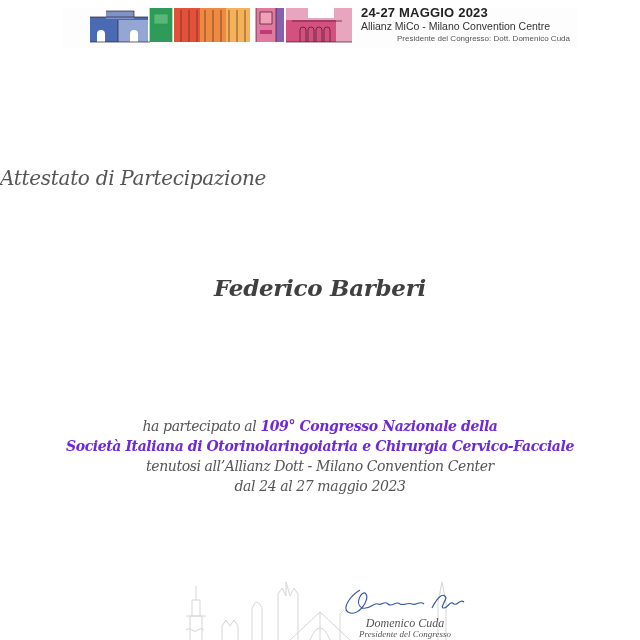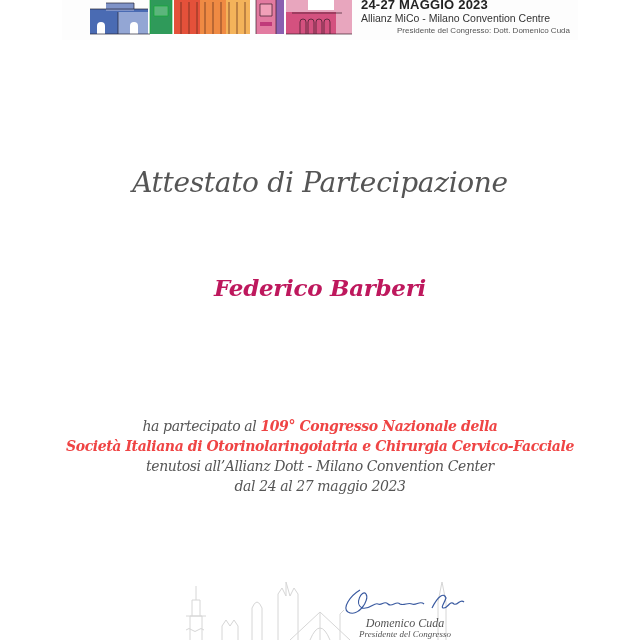--- a/index.html
+++ b/index.html
@@ -1,31 +1,31 @@
 <!DOCTYPE html>
 <html><head>
   <meta charset="utf-8">
   <style>
     html, body { margin: 0; padding: 0; background: #ffffff; }
     body { width: 640px; height: 640px; overflow: hidden; position: relative; font-family: "DejaVu Serif", serif; }
 
-    .banner { position: absolute; left: 0; top: 0; width: 524px; height: 42px; }
+    .banner { position: absolute; left: 0; top: 8px; width: 524px; height: 42px; }
     .banner-bg { position: absolute; left: 62px; top: 0; width: 516px; height: 40px; background: #fdfdfd; }
     .skyline { position: absolute; left: 88px; top: 0; width: 265px; height: 36px; }
 
     .event-info { position: absolute; left: 361px; top: 0; width: 220px; font-family: "DejaVu Sans", sans-serif; color: #222; }
     .event-dates { font-size: 13px; font-weight: bold; letter-spacing: 0.2px; line-height: 14px; margin-top: -2px; font-family: "Liberation Sans", sans-serif; }
     .event-venue { font-size: 10.5px; line-height: 13px; color: #333; font-family: "Liberation Sans", sans-serif; }
     .event-president { font-size: 8px; line-height: 12px; color: #555; font-family: "Liberation Sans", sans-serif; margin-left: 36px; }
 
-    .cert-title { position: absolute; left: 0; width: 640px; top: 166px; text-align: center; font-style: italic; font-size: 28px; color: #555555; font-family: "DejaVu Serif", serif; letter-spacing: -0.3px; }
-    .recipient { position: absolute; left: 0; width: 640px; top: 274px; text-align: center; font-style: italic; font-weight: bold; font-size: 23px; color: #be185d; font-family: "DejaVu Serif", serif; letter-spacing: -0.3px; }
+    .cert-title { position: absolute; left: 0; width: 640px; top: 166px; font-style: italic; font-size: 20px; color: #555555; font-family: "DejaVu Serif", serif; letter-spacing: -0.3px; }
+    .recipient { position: absolute; left: 0; width: 640px; top: 274px; text-align: center; font-style: italic; font-weight: bold; font-size: 23px; color: #404040; font-family: "DejaVu Serif", serif; letter-spacing: -0.3px; }
 
     .body-text { position: absolute; left: 0; width: 640px; top: 416px; text-align: center; font-style: italic; color: #555555; font-size: 14px; line-height: 20px; font-family: "DejaVu Serif", serif; letter-spacing: -0.4px; }
-    .body-text b { font-weight: bold; color: #ef4444; }
+    .body-text b { font-weight: bold; color: #6d28d9; }
 
     .bottom-skyline { position: absolute; left: 170px; top: 572px; width: 310px; height: 68px; }
 
     .signature { position: absolute; left: 340px; top: 586px; width: 130px; height: 34px; }
     .signer { position: absolute; left: 330px; top: 617px; width: 150px; text-align: center; font-family: "Liberation Serif", serif; font-style: italic; color: #555; }
     .signer-name { font-size: 12px; line-height: 12px; }
     .signer-role { font-size: 9px; line-height: 11px; text-align: center; }
   </style>
 </head>
 <body>

